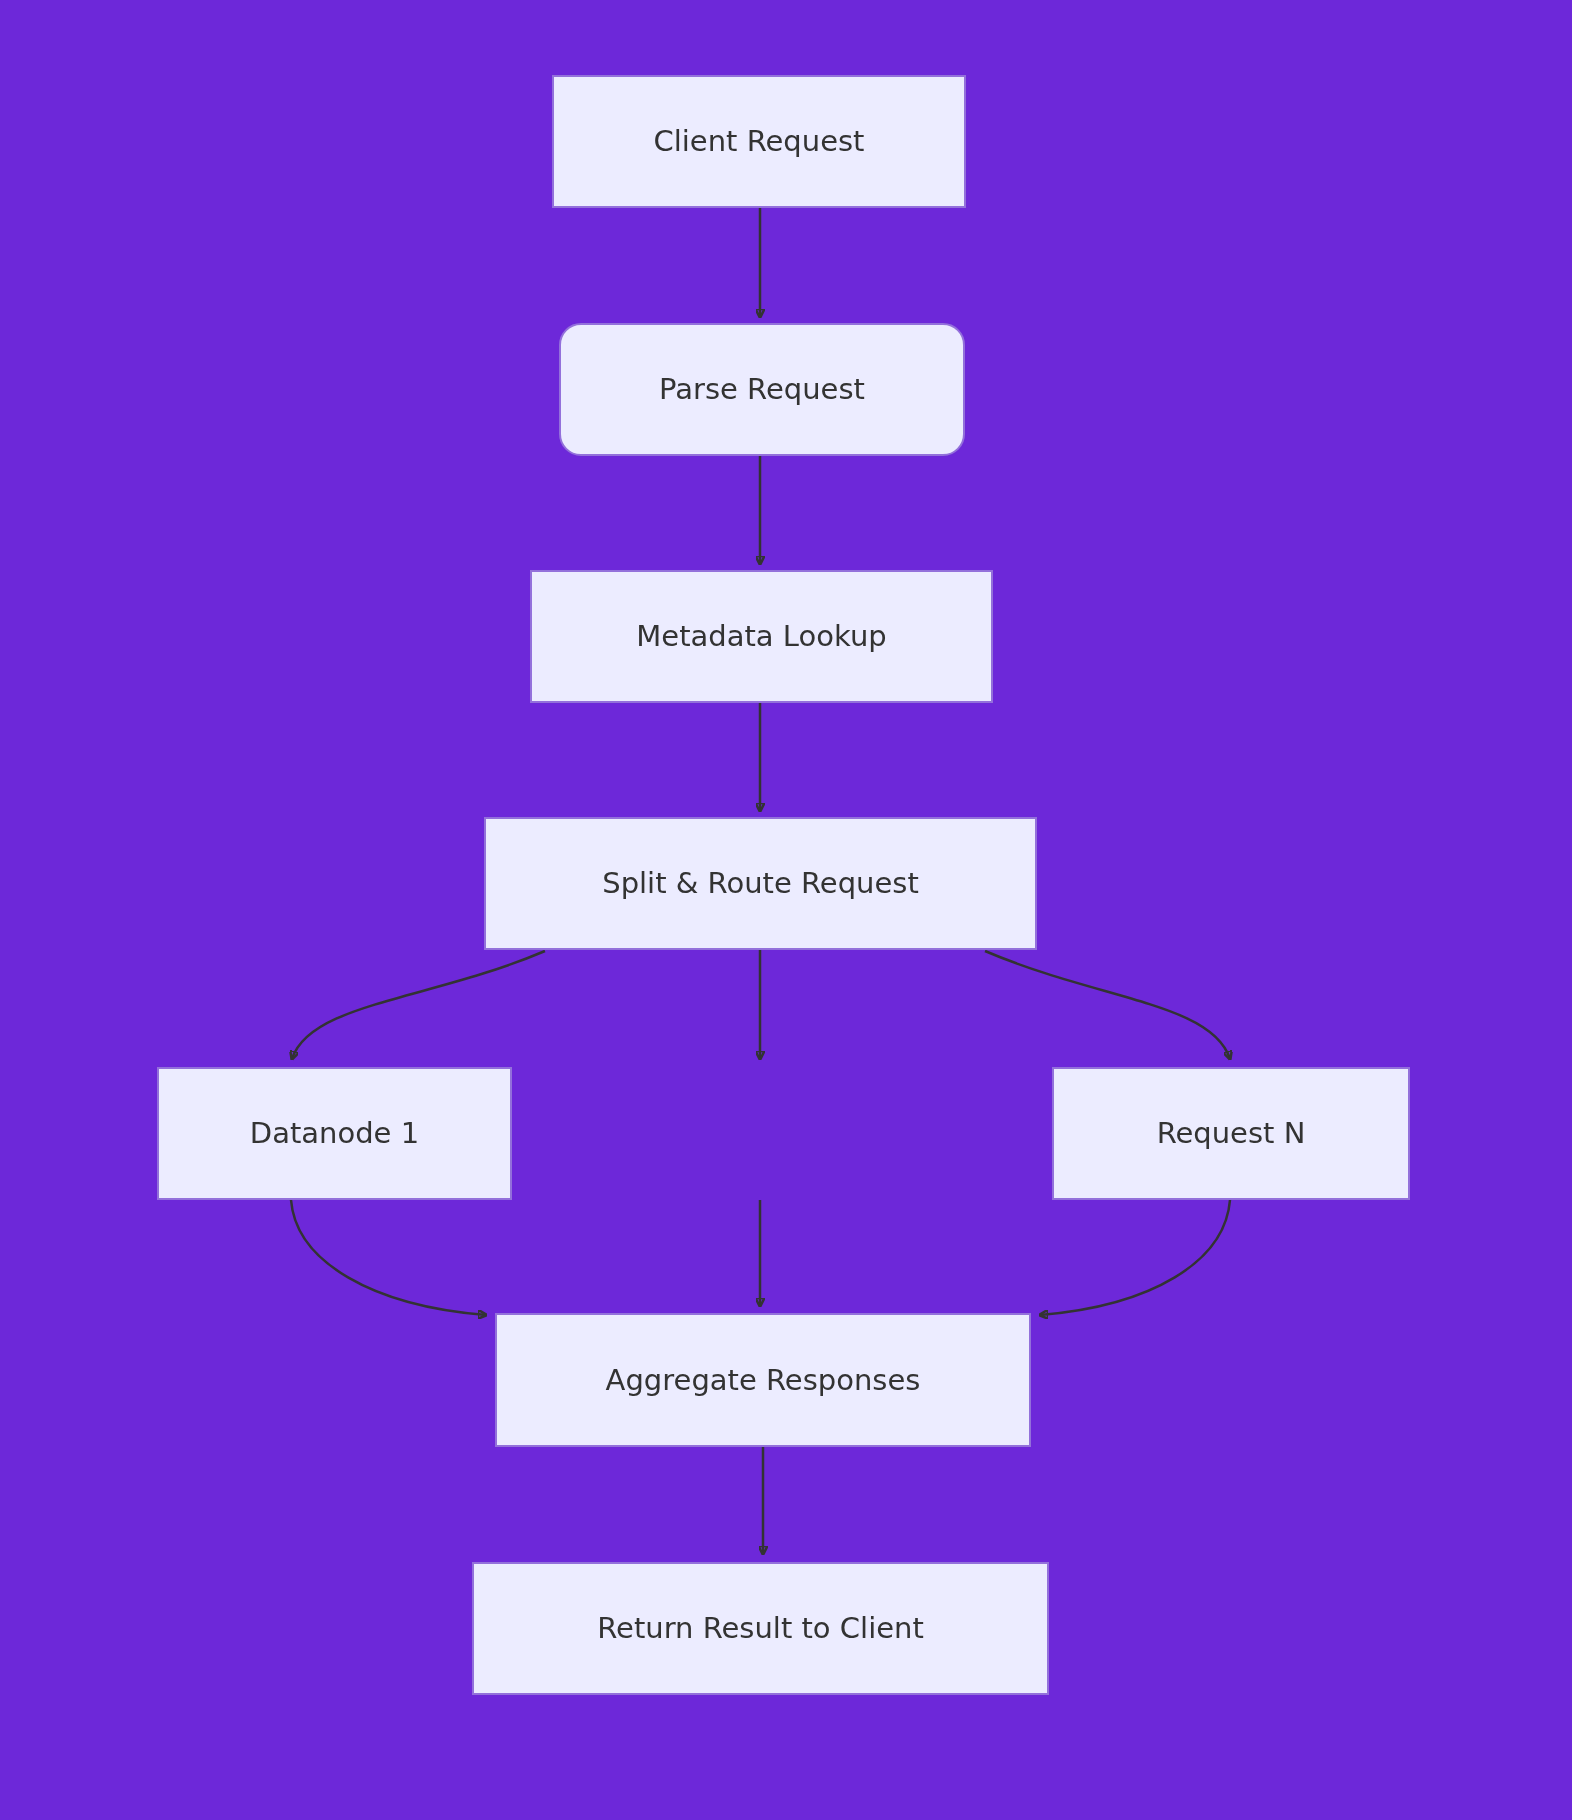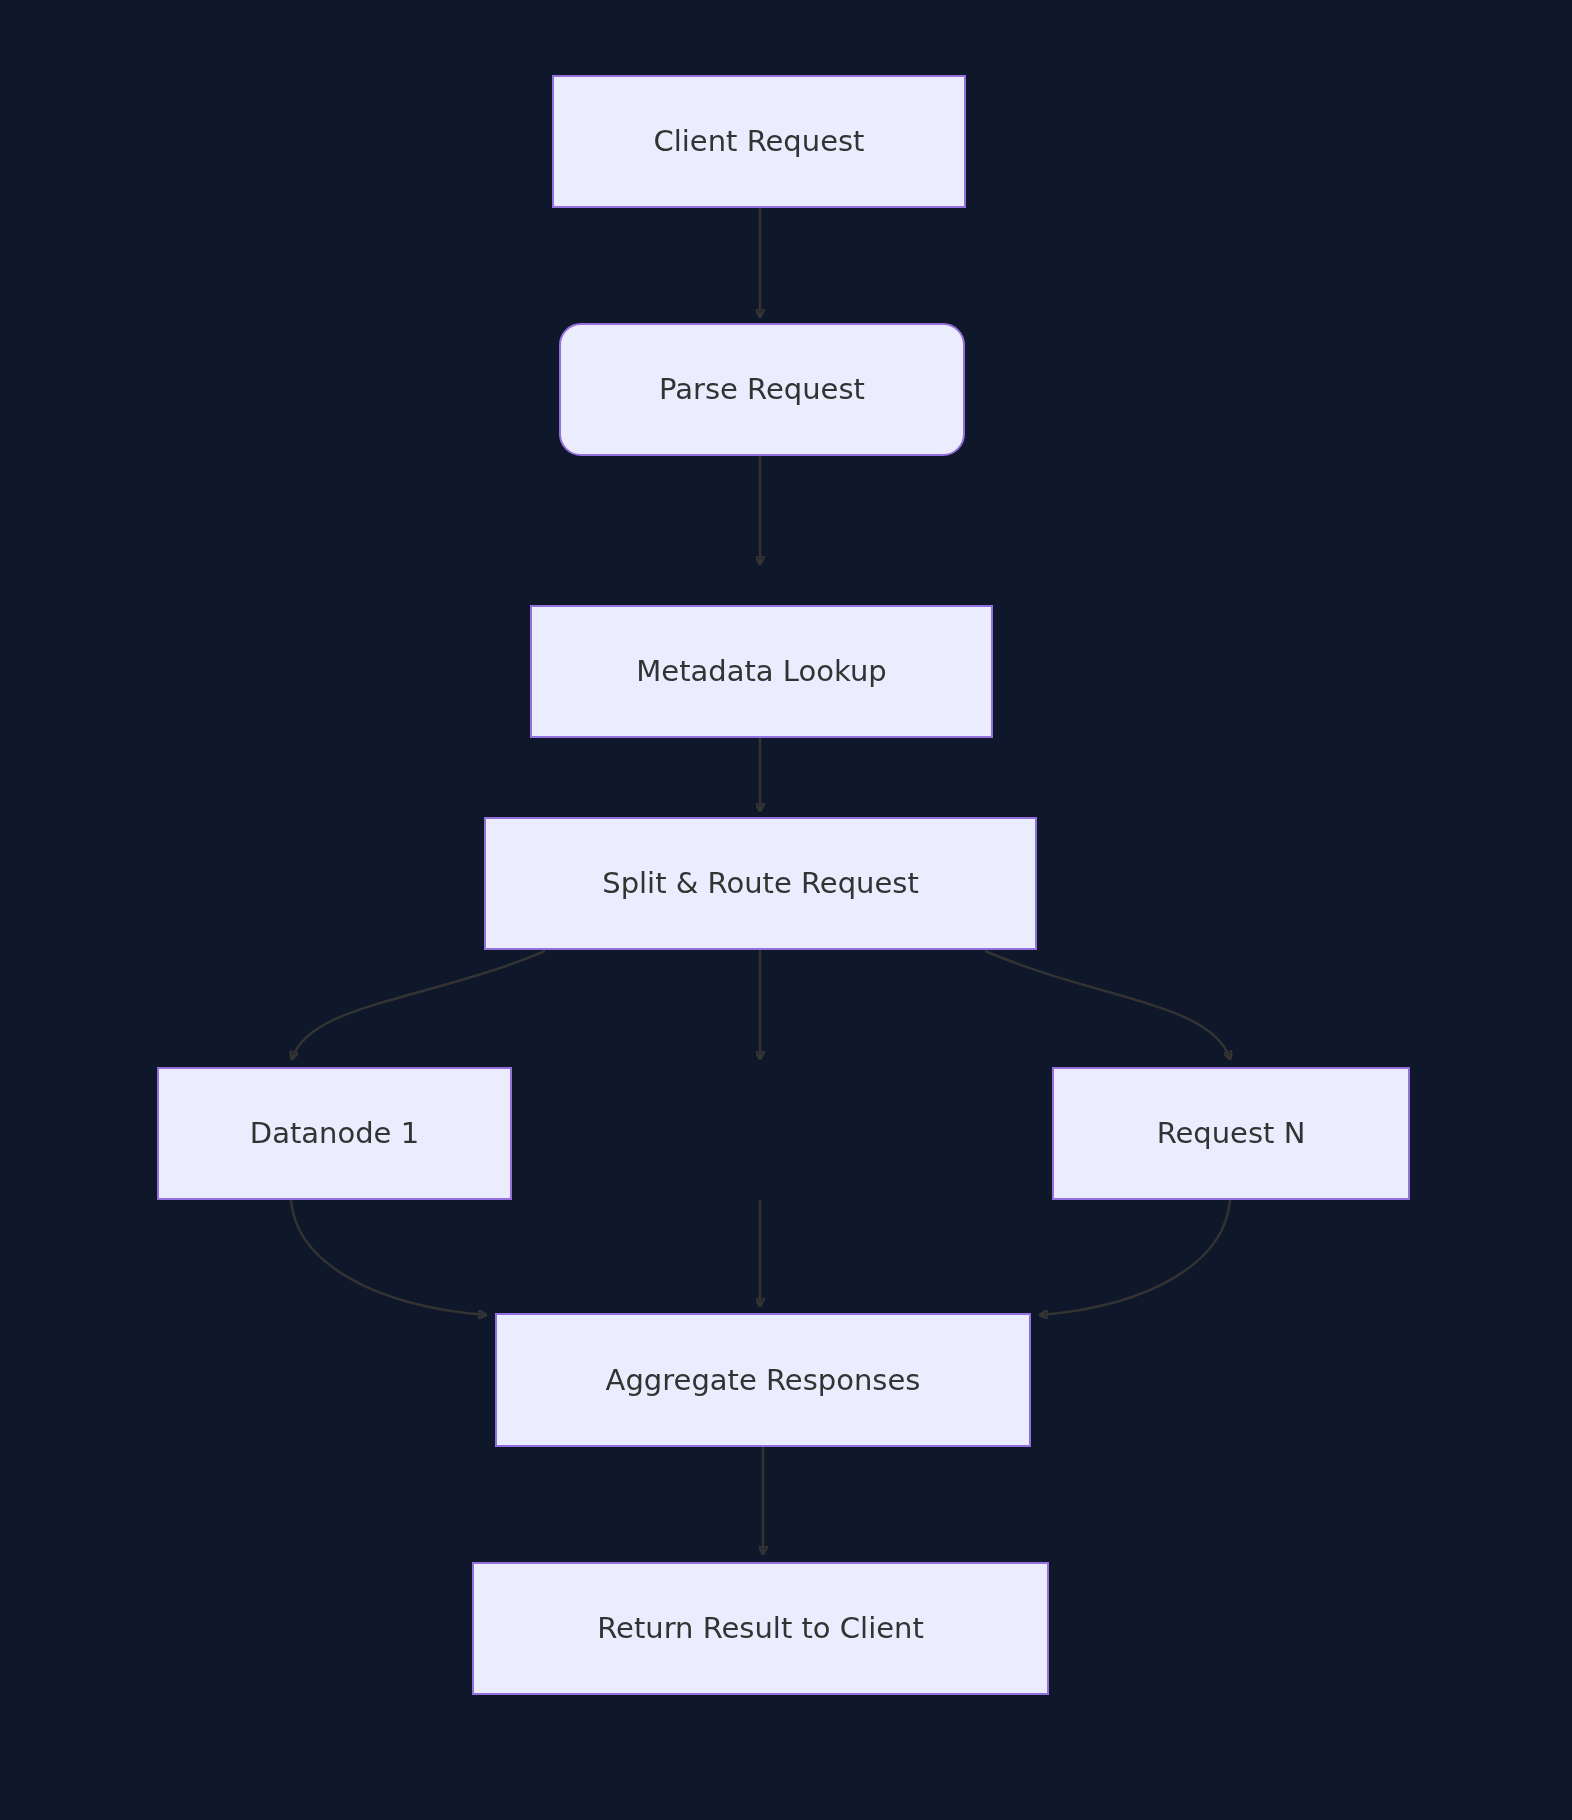--- a/index.html
+++ b/index.html
@@ -5,21 +5,21 @@
   html, body {
     margin: 0;
     padding: 0;
     background: #ffffff;
     font-family: "DejaVu Sans", "Liberation Sans", sans-serif;
   }
   .canvas {
     position: relative;
     width: 1572px;
     height: 1820px;
-    background: #0f172a;
+    background: #6d28d9;
     overflow: hidden;
   }
   .edges-layer {
     position: absolute;
     left: 0;
     top: 0;
     width: 1572px;
     height: 1820px;
     pointer-events: none;
   }
@@ -40,21 +40,21 @@
   .node .label {
     color: #333333;
     font-size: 29px;
     line-height: 1.2;
     text-align: center;
     white-space: nowrap;
   }
   
   #n-client    { left: 552px;  top: 75px;   width: 414px; height: 133px; }
   #n-parse     { left: 559px;  top: 323px;  width: 406px; height: 133px; border-radius: 22px; }
-  #n-metadata  { left: 530px;  top: 570px;  width: 463px; height: 133px; margin-top: 35px; }
+  #n-metadata  { left: 530px;  top: 570px;  width: 463px; height: 133px; }
   #n-split     { left: 484px;  top: 817px;  width: 553px; height: 133px; align-items: center; }
   #n-datanode1 { left: 113px;  top: 1067px; width: 355px; height: 133px; margin-left: 44px; }
   #n-datanode2 { left: 583px;  top: 1067px; width: 355px; height: 133px; }
   #n-datanoden { left: 1052px; top: 1067px; width: 358px; height: 133px; }
   #n-aggregate { left: 495px;  top: 1313px; width: 536px; height: 134px; }
   #n-return    { left: 472px;  top: 1562px; width: 577px; height: 133px; }
 </style>
 </head>
 <body>
 

